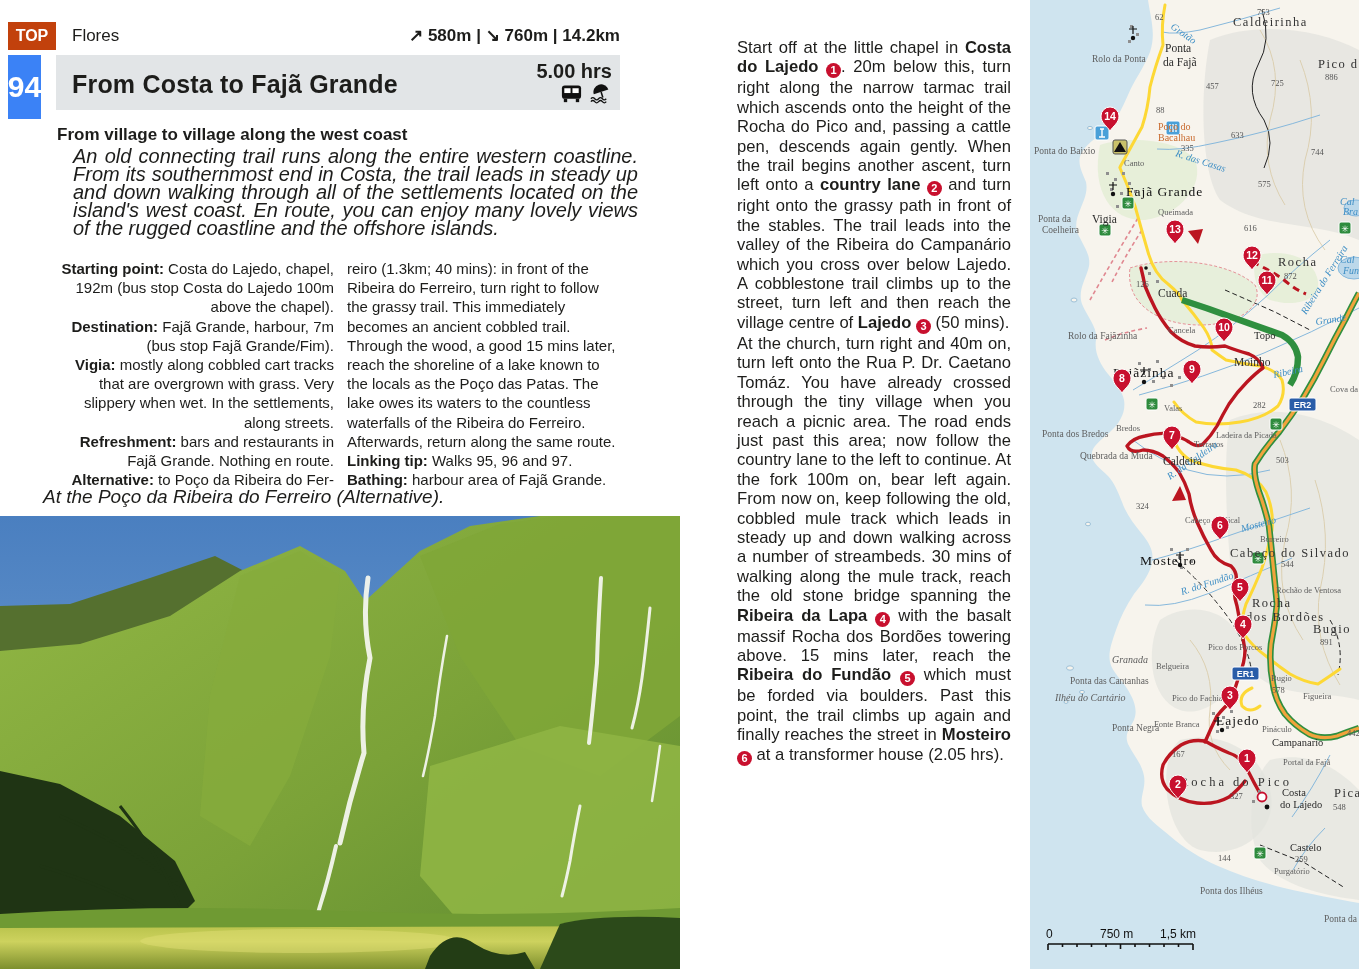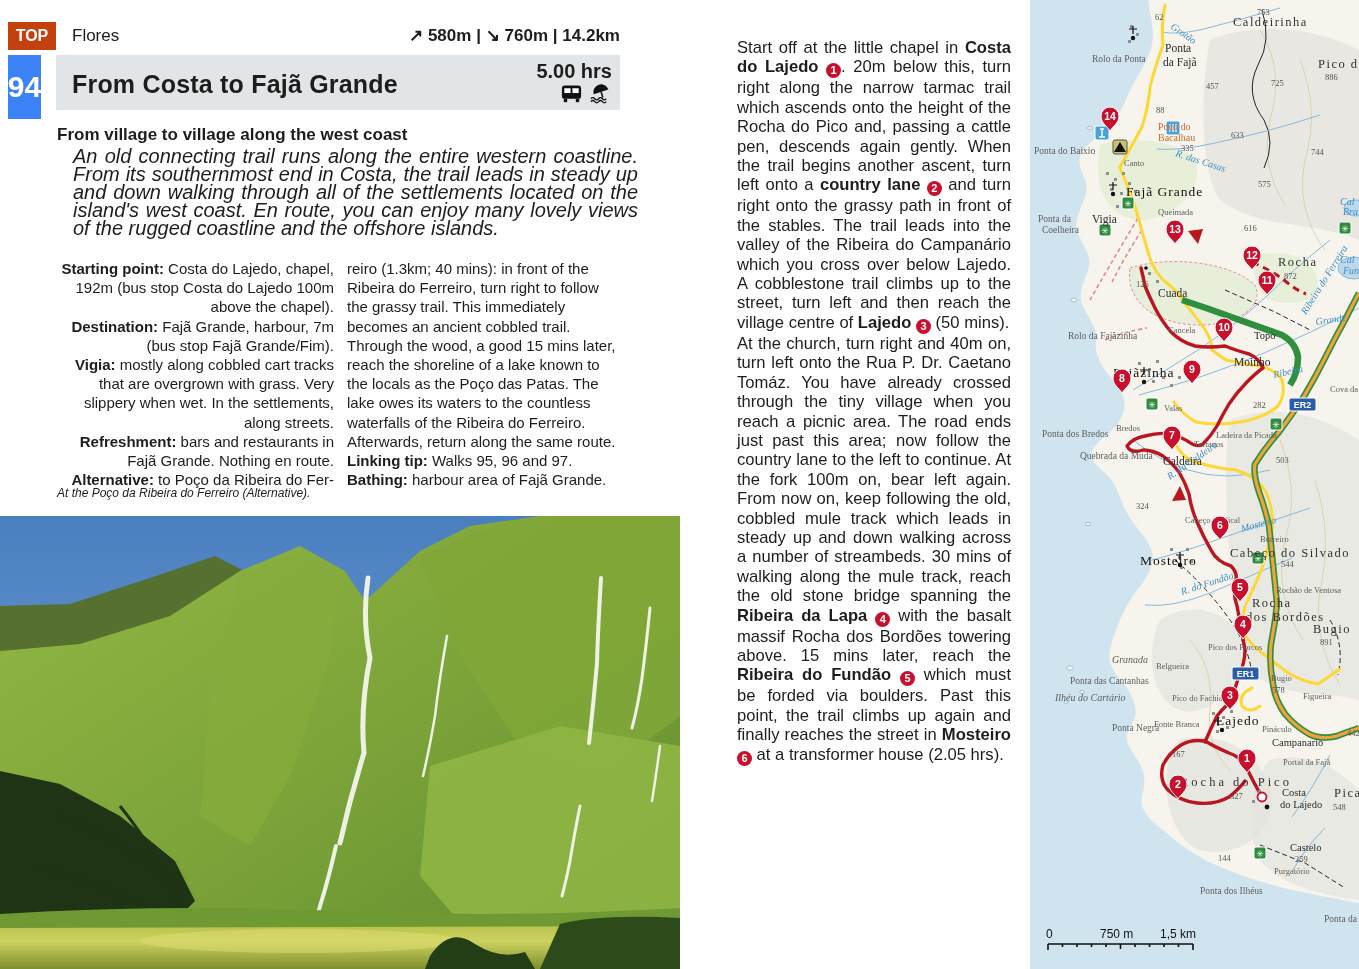--- a/index.html
+++ b/index.html
@@ -19,21 +19,21 @@
   .duration{left:420px;top:60px;width:192px;text-align:right;font-size:20px;font-weight:bold;}
   .hdr-icons{left:560px;top:84px;width:52px;display:flex;gap:6px;justify-content:flex-end;}
   
   .intro-h{left:57px;top:125px;font-size:17px;font-weight:bold;}
   .intro-p{left:57px;top:147px;width:565px;font-size:20px;line-height:18px;
     font-style:italic;text-align:justify;margin-left:16px;}
   
   .info{font-size:15px;line-height:19.2px;}
   .info-l{left:57px;top:259px;width:277px;text-align:right;}
   .info-r{left:347px;top:259px;width:275px;}
-  .caption{left:57px;top:486px;font-size:12px;font-style:italic;}
+  .caption{left:43px;top:486px;font-size:19px;font-style:italic;}
   
   .photo{left:0;top:516px;width:680px;height:453px;}
   
   .directions{left:737px;top:38px;width:274px;font-size:16.6px;line-height:19.4px;
     text-align:justify;}
   .directions p{margin:0;}
   .wp{display:inline-block;width:15px;height:15px;border-radius:50%;background:#c8102e;
     color:#fff;font-size:11px;font-weight:bold;text-align:center;line-height:15px;
     vertical-align:-2px;}
   

